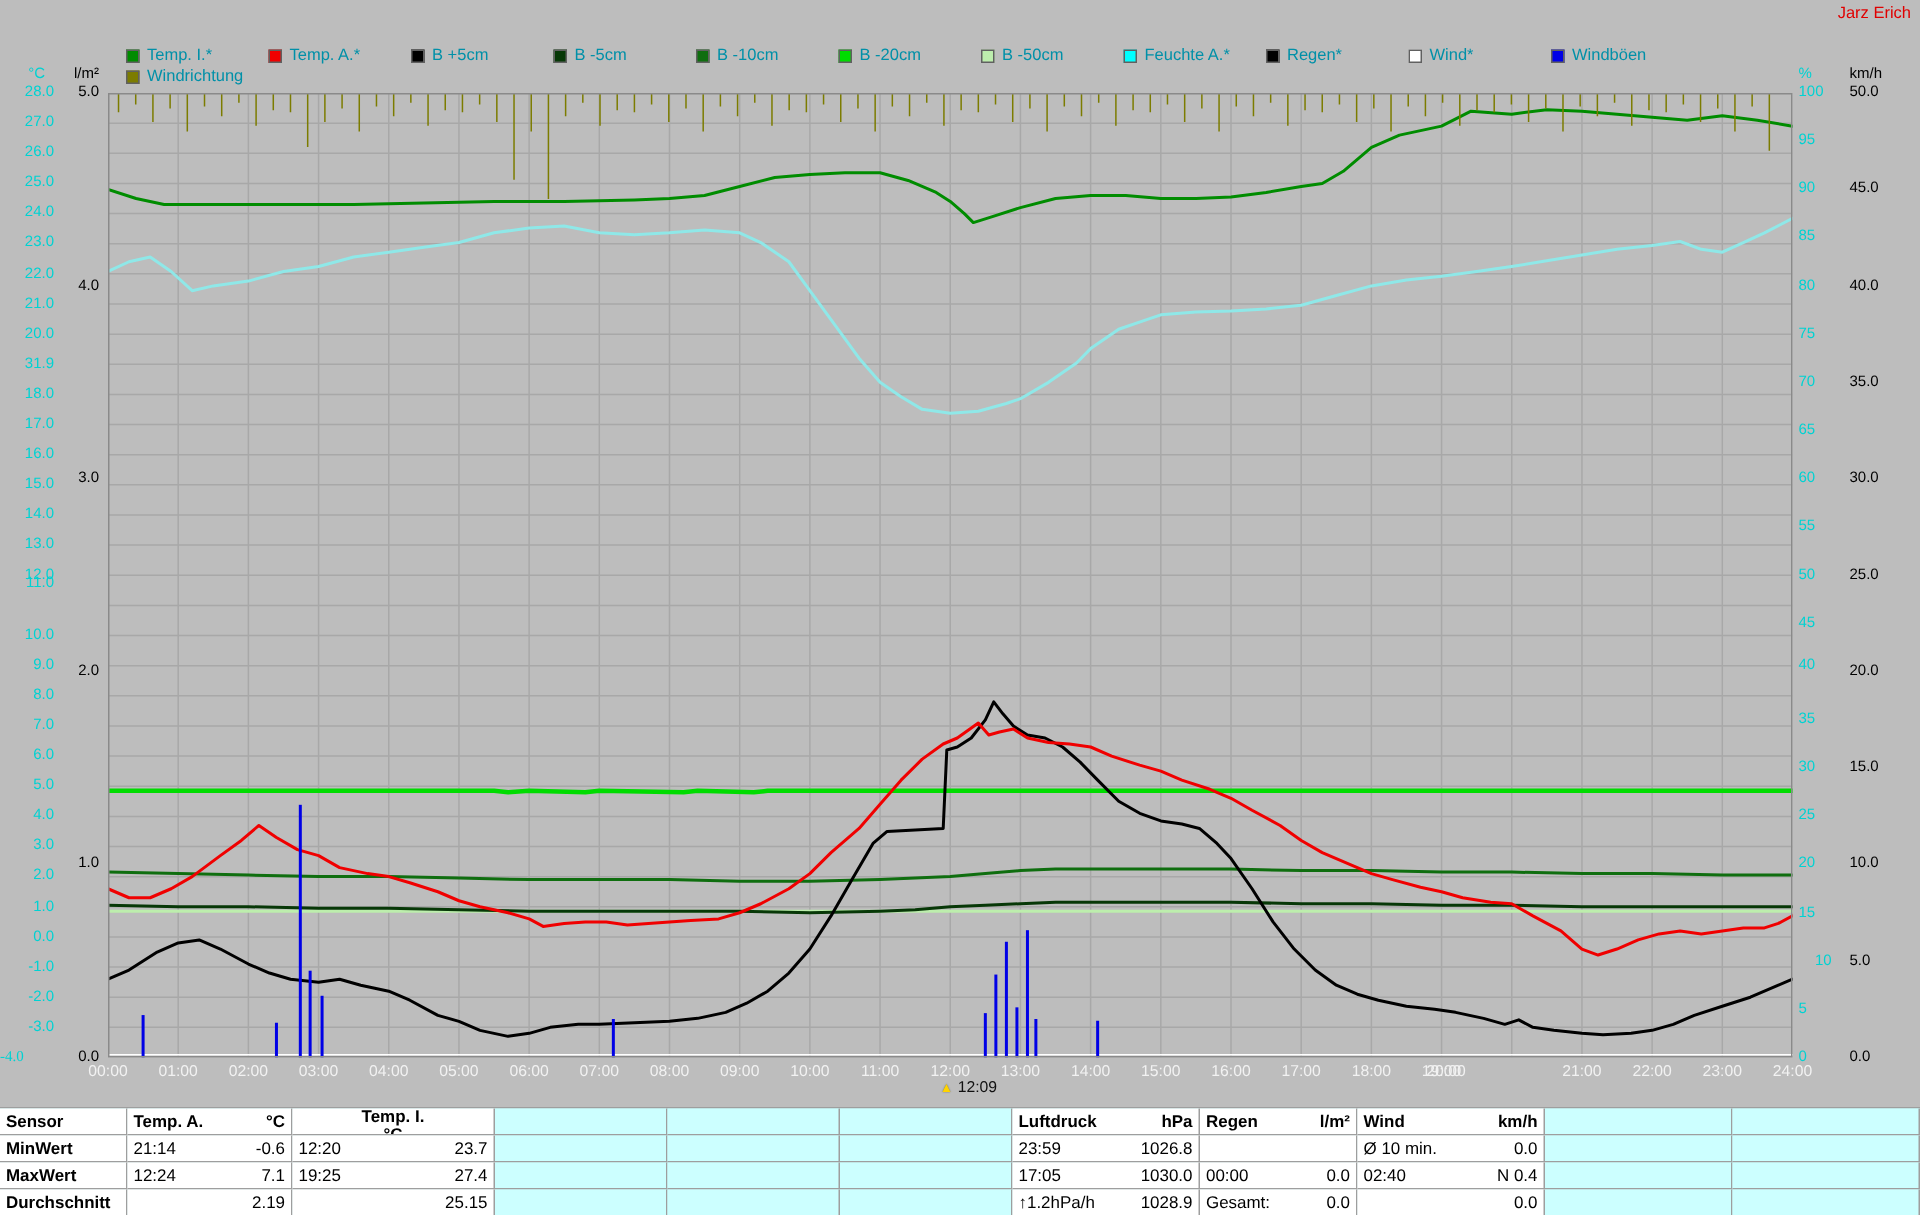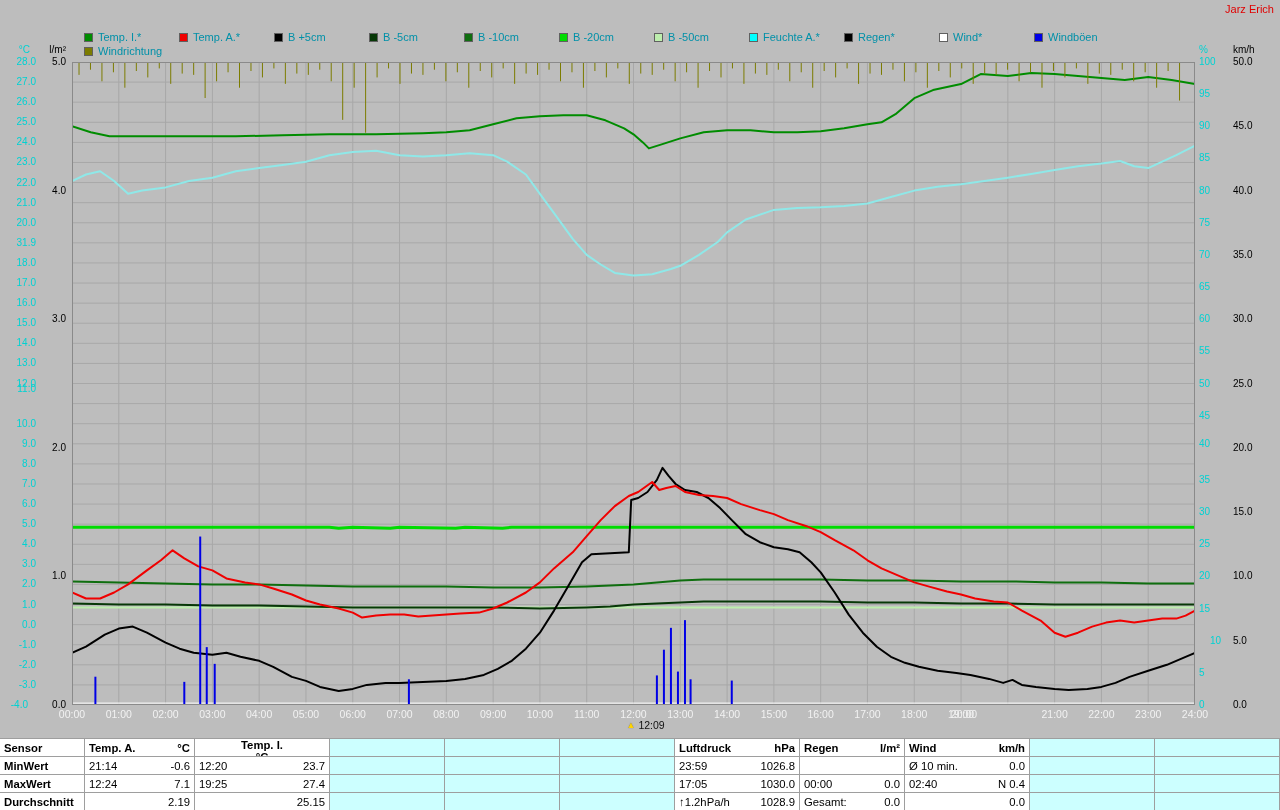--- a/index.html
+++ b/index.html
@@ -407,21 +407,21 @@
     <div class="axlbl" style="left: 0px; width: 36px; text-align: right; top: 498.062px; color: rgb(0, 210, 210);">6.0</div>
     <div class="axlbl" style="left: 0px; width: 36px; text-align: right; top: 518.156px; color: rgb(0, 210, 210);">5.0</div>
     <div class="axlbl" style="left: 0px; width: 36px; text-align: right; top: 538.25px; color: rgb(0, 210, 210);">4.0</div>
     <div class="axlbl" style="left: 0px; width: 36px; text-align: right; top: 558.344px; color: rgb(0, 210, 210);">3.0</div>
     <div class="axlbl" style="left: 0px; width: 36px; text-align: right; top: 578.438px; color: rgb(0, 210, 210);">2.0</div>
     <div class="axlbl" style="left: 0px; width: 36px; text-align: right; top: 598.531px; color: rgb(0, 210, 210);">1.0</div>
     <div class="axlbl" style="left: 0px; width: 36px; text-align: right; top: 618.625px; color: rgb(0, 210, 210);">0.0</div>
     <div class="axlbl" style="left: 0px; width: 36px; text-align: right; top: 638.719px; color: rgb(0, 210, 210);">-1.0</div>
     <div class="axlbl" style="left: 0px; width: 36px; text-align: right; top: 658.812px; color: rgb(0, 210, 210);">-2.0</div>
     <div class="axlbl" style="left: 0px; width: 36px; text-align: right; top: 678.906px; color: rgb(0, 210, 210);">-3.0</div>
-    <div class="axlbl" style="left: 0px; width: 28px; text-align: right; top: 699px; color: rgb(0, 210, 210);">-4.0</div>
+    <div class="axlbl" style="left: 0px; width: 28px; top: 699px; color: rgb(0, 210, 210); font-family: Liberation Serif, serif;">-4.0</div>
     <div class="axlbl" style="left: 40px; width: 26px; text-align: right; top: 56px; color: rgb(0, 0, 0);">5.0</div>
     <div class="axlbl" style="left: 40px; width: 26px; text-align: right; top: 184.6px; color: rgb(0, 0, 0);">4.0</div>
     <div class="axlbl" style="left: 40px; width: 26px; text-align: right; top: 313.2px; color: rgb(0, 0, 0);">3.0</div>
     <div class="axlbl" style="left: 40px; width: 26px; text-align: right; top: 441.8px; color: rgb(0, 0, 0);">2.0</div>
     <div class="axlbl" style="left: 40px; width: 26px; text-align: right; top: 570.4px; color: rgb(0, 0, 0);">1.0</div>
     <div class="axlbl" style="left: 40px; width: 26px; text-align: right; top: 699px; color: rgb(0, 0, 0);">0.0</div>
     <div class="axlbl" style="left: 1199px; top: 56px; color: rgb(0, 210, 210);">100</div>
     <div class="axlbl" style="left: 1199px; top: 88.15px; color: rgb(0, 210, 210);">95</div>
     <div class="axlbl" style="left: 1199px; top: 120.3px; color: rgb(0, 210, 210);">90</div>
     <div class="axlbl" style="left: 1199px; top: 152.45px; color: rgb(0, 210, 210);">85</div>

